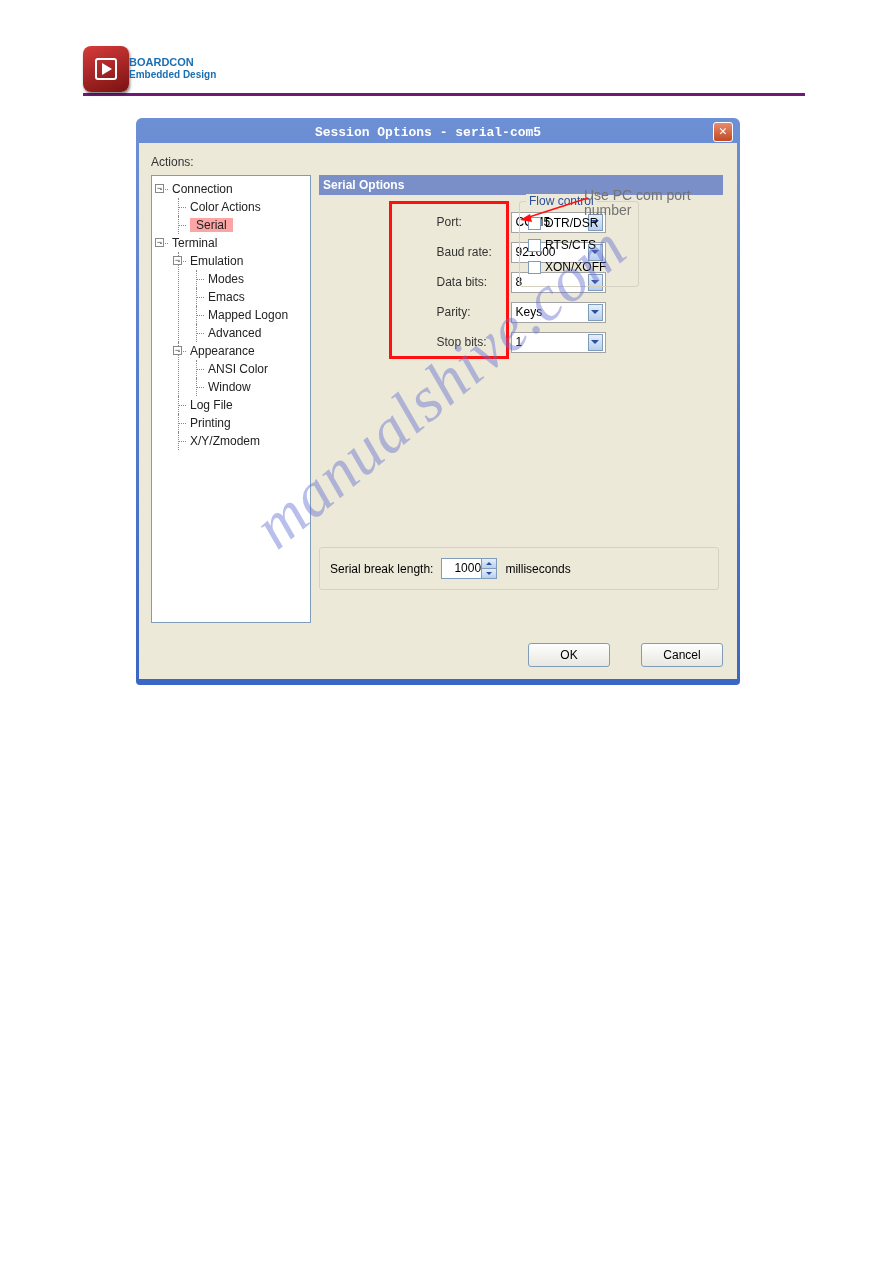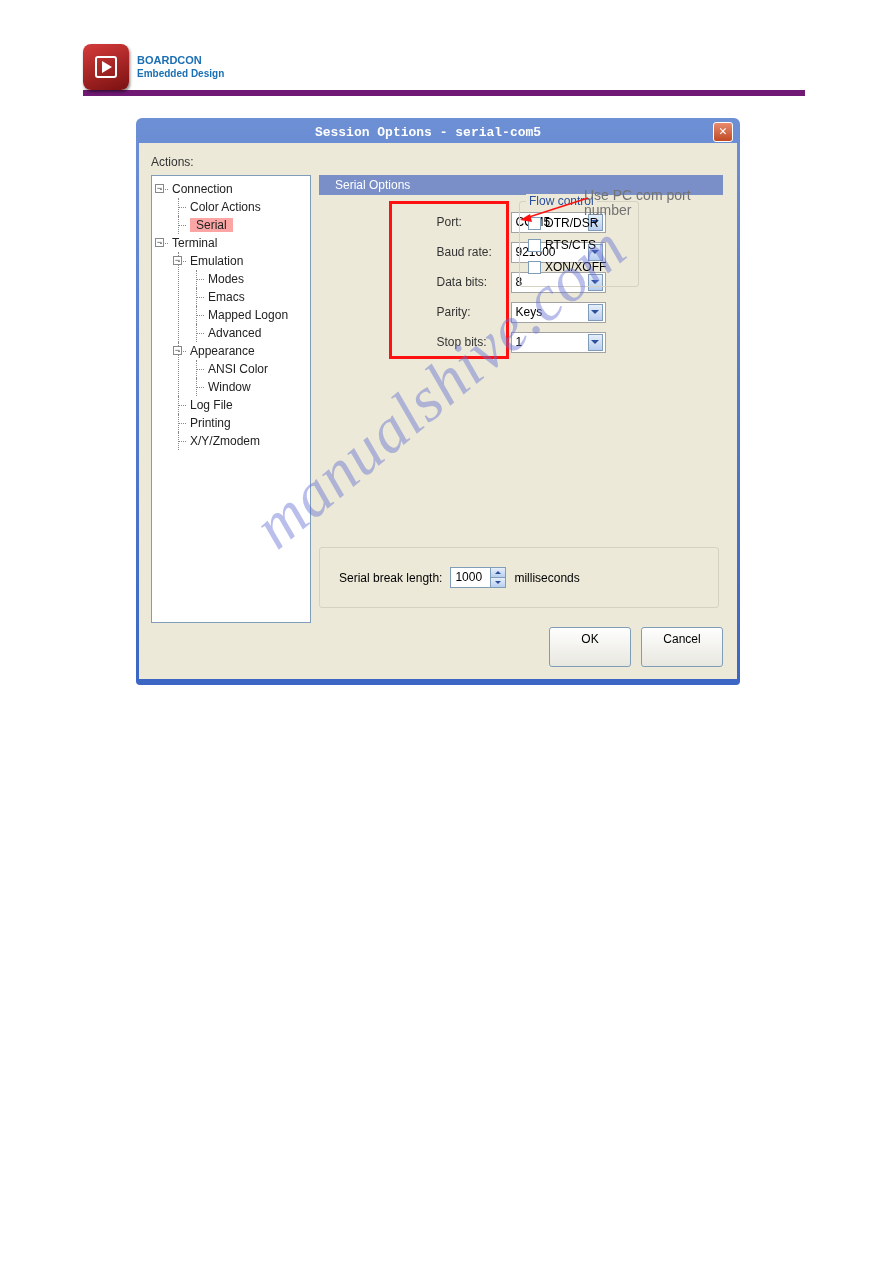--- a/index.html
+++ b/index.html
@@ -10,24 +10,24 @@
     font-family: "Tahoma", "Segoe UI", sans-serif;
     font-size: 12px;
     position: relative;
   }
   .doc-header {
     position: absolute;
     top: 44px;
     left: 83px;
     right: 88px;
     height: 52px;
-    border-bottom: 6px solid #701a75;
-    display: flex;
-    align-items: center;
-    gap: 8px;
+    border-bottom: 3px solid #701a75;
+    display: flex;
+    align-items: center;
+    gap: 0;
   }
   .logo-box {
     width: 46px;
     height: 46px;
     background: linear-gradient(160deg, #d53b3b 0%, #7b1111 100%);
     border-radius: 8px;
     box-shadow: 1px 2px 3px rgba(0,0,0,0.5);
     display: flex;
     align-items: center;
     justify-content: center;
@@ -133,23 +133,23 @@
   .sel { background: #fca5a5; padding: 0 6px; }
 
   .right-pane {
     position: absolute;
     top: 32px; left: 180px;
     width: 404px;
   }
   .section-hdr {
     background: #7a8fc8;
     color: #fff;
-    font-weight: normal;
+    font-weight: bold;
     font-size: 12px;
-    padding: 3px 16px;
+    padding: 3px 4px;
   }
   .params {
     position: relative;
     padding: 12px 0 0 0;
   }
   .row {
     display: flex;
     align-items: center;
     height: 30px;
     justify-content: center;
@@ -211,55 +211,56 @@
     width: 13px; height: 13px;
     border: 1px solid #7f9db9;
     background: #fff;
     display: inline-block;
   }
 
   .break-group {
     width: 400px;
     border: 1px solid #d6d2c2;
     border-radius: 3px;
-    padding: 19px;
+    padding: 10px;
     margin-top: 190px;
     display: flex;
     align-items: center;
     gap: 8px;
   }
   .spinner {
     width: 56px; height: 21px;
     border: 1px solid #7f9db9;
     background: #fff;
     display: flex;
     align-items: stretch;
   }
-  .spinner .sval { flex: 1; padding-left: 4px; line-height: 19px; }
+  .spinner .sval { flex: 1; padding-left: 4px; line-height: 19px; margin-left: 8px; }
   .spin-btns { width: 15px; display: flex; flex-direction: column; }
   .sb { flex: 1; background: linear-gradient(#e6effa,#b9cef0); border-left: 1px solid #7f9db9; display:flex;align-items:center;justify-content:center;cursor:pointer;}
   .sb.up { border-bottom: 1px solid #7f9db9; }
   .sa-up { width:0;height:0;border-left:3px solid transparent;border-right:3px solid transparent;border-bottom:3px solid #2a4f9c;}
   .sa-dn { width:0;height:0;border-left:3px solid transparent;border-right:3px solid transparent;border-top:3px solid #2a4f9c;}
 
   .dlg-buttons {
     position: absolute;
     bottom: 12px; right: 14px;
     display: flex;
     gap: 10px;
   }
   .btn {
-    width: 82px; height: 40px;
+    width: 82px; height: 24px;
     border: 1px solid #7f9db9;
     border-radius: 3px;
     background: linear-gradient(#fefefe, #e8e7df);
     text-align: center;
     line-height: 22px;
     cursor: pointer;
     font-size: 12px;
+    margin-left: 21px;
   }
 
   .annotation {
     position: absolute;
     color: #737373;
     font-size: 14px;
     left: 584px;
     top: 188px;
     line-height: 1.1;
     pointer-events: none;

